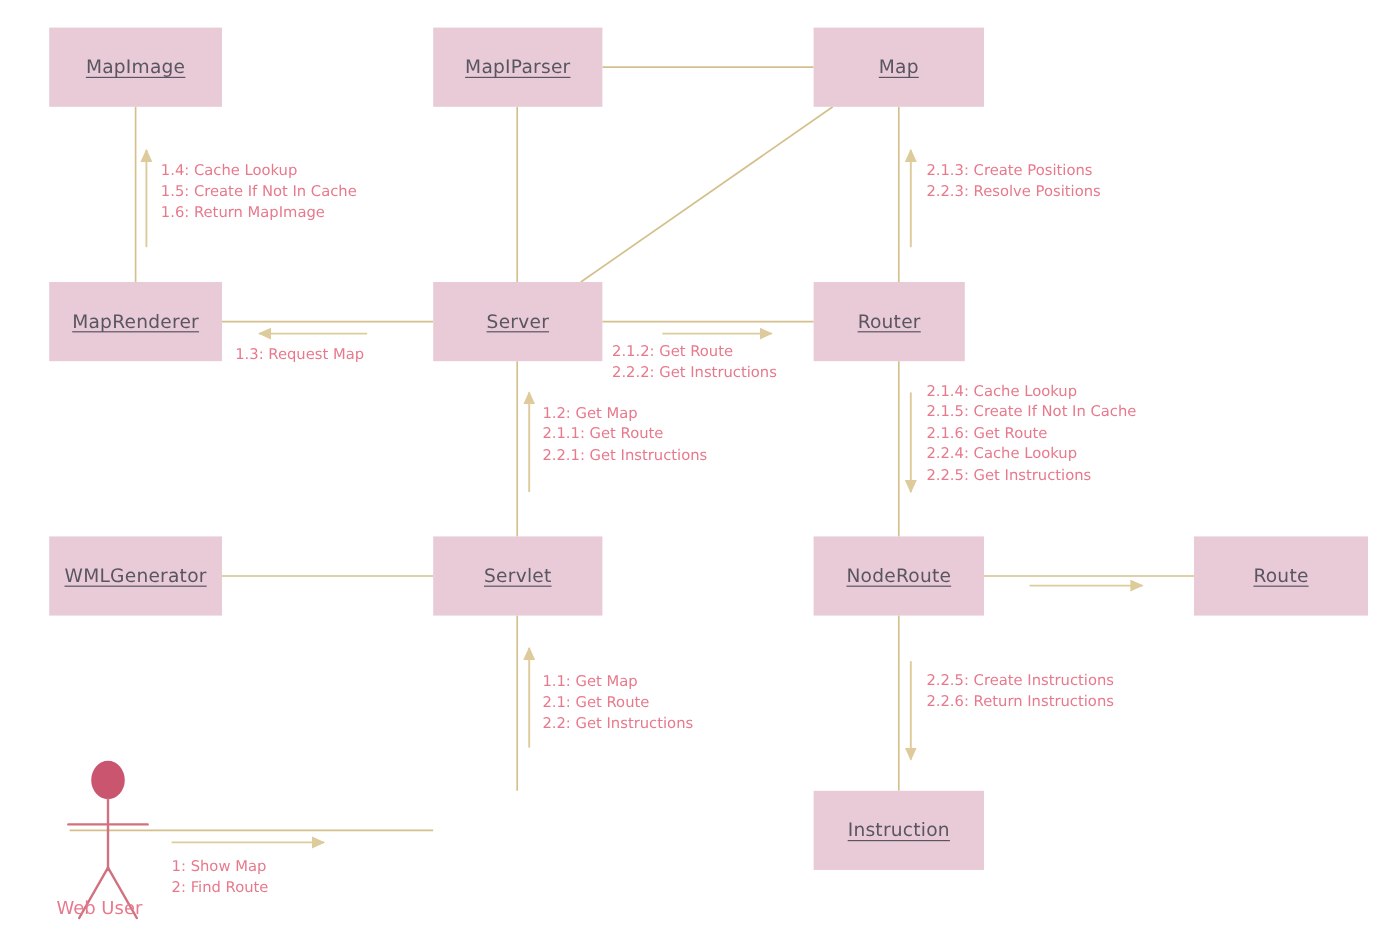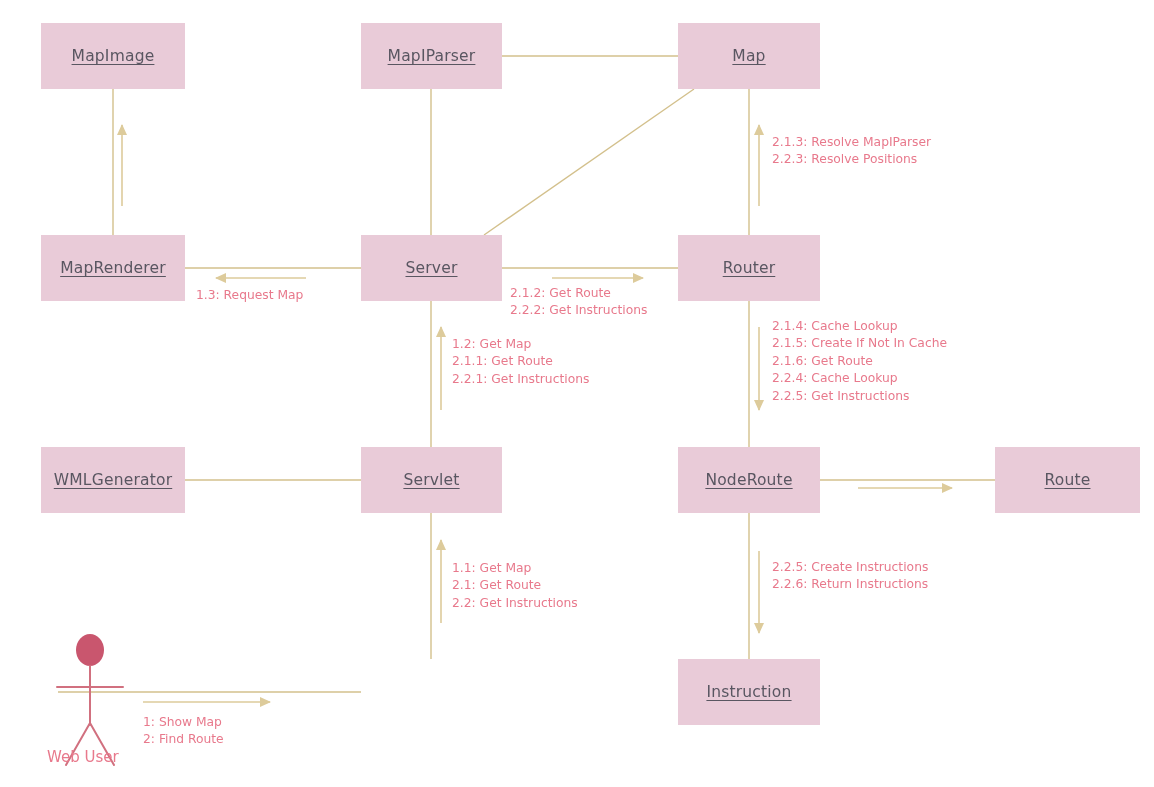--- a/index.html
+++ b/index.html
@@ -145,21 +145,21 @@
   </div>
 
   <div class="lifeline-box" style="left:41px;  top:235px; width:144px; height:66px;">
     <span class="obj-name">MapRenderer</span>
   </div>
 
   <div class="lifeline-box" style="left:361px; top:235px; width:141px; height:66px;">
     <span class="obj-name">Server</span>
   </div>
 
-  <div class="lifeline-box" style="left:678px; top:235px; width:142px; height:66px;">
+  <div class="lifeline-box" style="left:678px; top:235px; width:126px; height:66px;">
     <span class="obj-name">Router</span>
   </div>
 
   <div class="lifeline-box" style="left:41px;  top:447px; width:144px; height:66px;">
     <span class="obj-name">WMLGenerator</span>
   </div>
 
   <div class="lifeline-box" style="left:361px; top:447px; width:141px; height:66px;">
     <span class="obj-name">Servlet</span>
   </div>
@@ -170,23 +170,28 @@
 
   <div class="lifeline-box" style="left:678px; top:447px; width:142px; height:66px;">
     <span class="obj-name">NodeRoute</span>
   </div>
 
 
   <div class="lifeline-box" style="left:678px; top:659px; width:142px; height:66px;">
     <span class="obj-name">Instruction</span>
   </div>
 
+  <div class="msg-group" style="left:134px; top:134px;">
+    <div>1.4: Cache Lookup</div>
+    <div>1.5: Create If Not In Cache</div>
+    <div>1.6: Return MapImage</div>
+  </div>
 
   <div class="msg-group" style="left:772px; top:134px;">
-    <div>2.1.3: Resolve MapIParser</div>
+    <div>2.1.3: Create Positions</div>
     <div>2.2.3: Resolve Positions</div>
   </div>
 
   <div class="msg-group" style="left:196px; top:287px;">
     <div>1.3: Request Map</div>
   </div>
 
   <div class="msg-group" style="left:510px; top:285px;">
     <div>2.1.2: Get Route</div>
     <div>2.2.2: Get Instructions</div>

